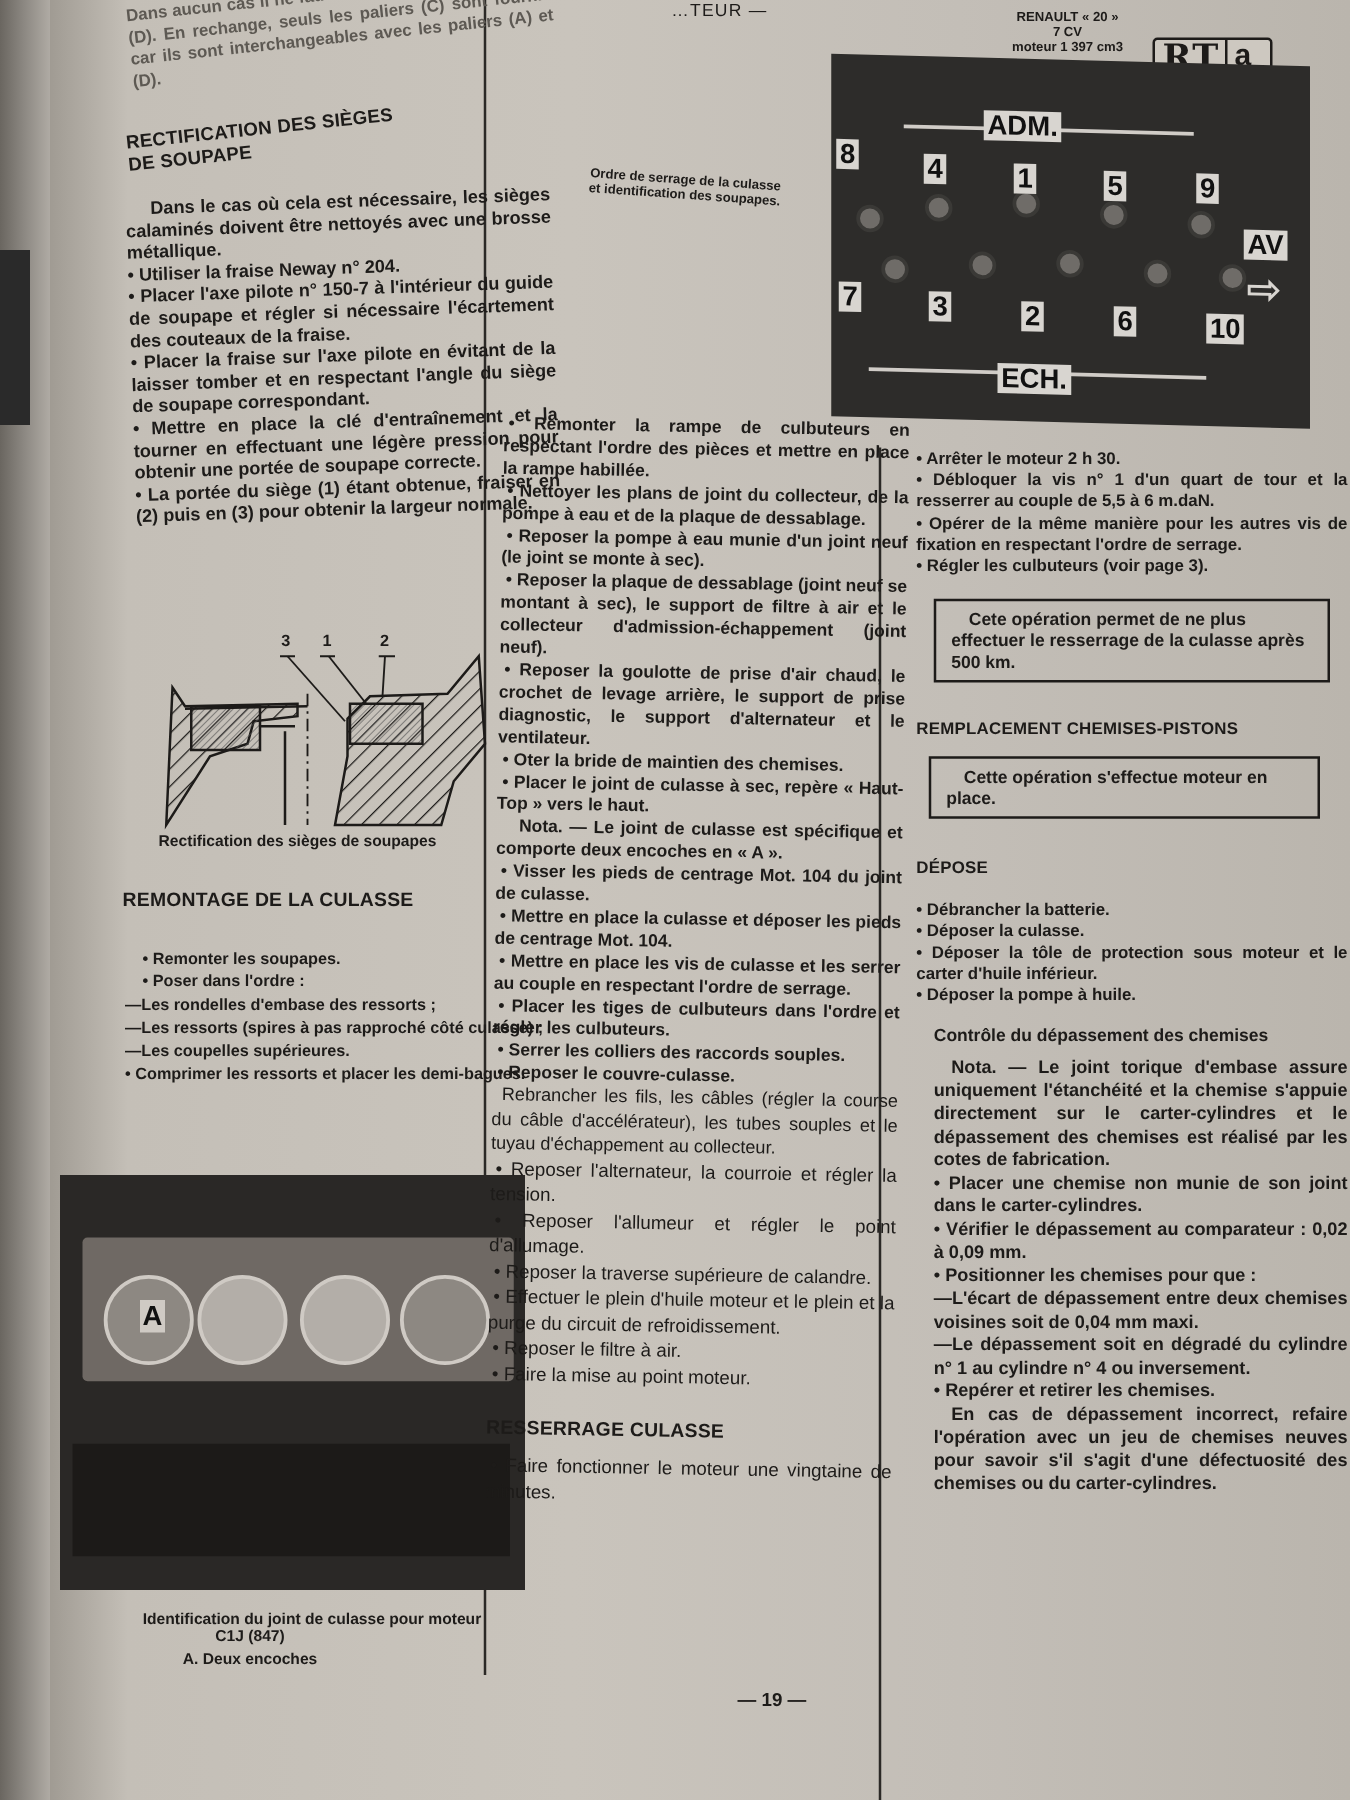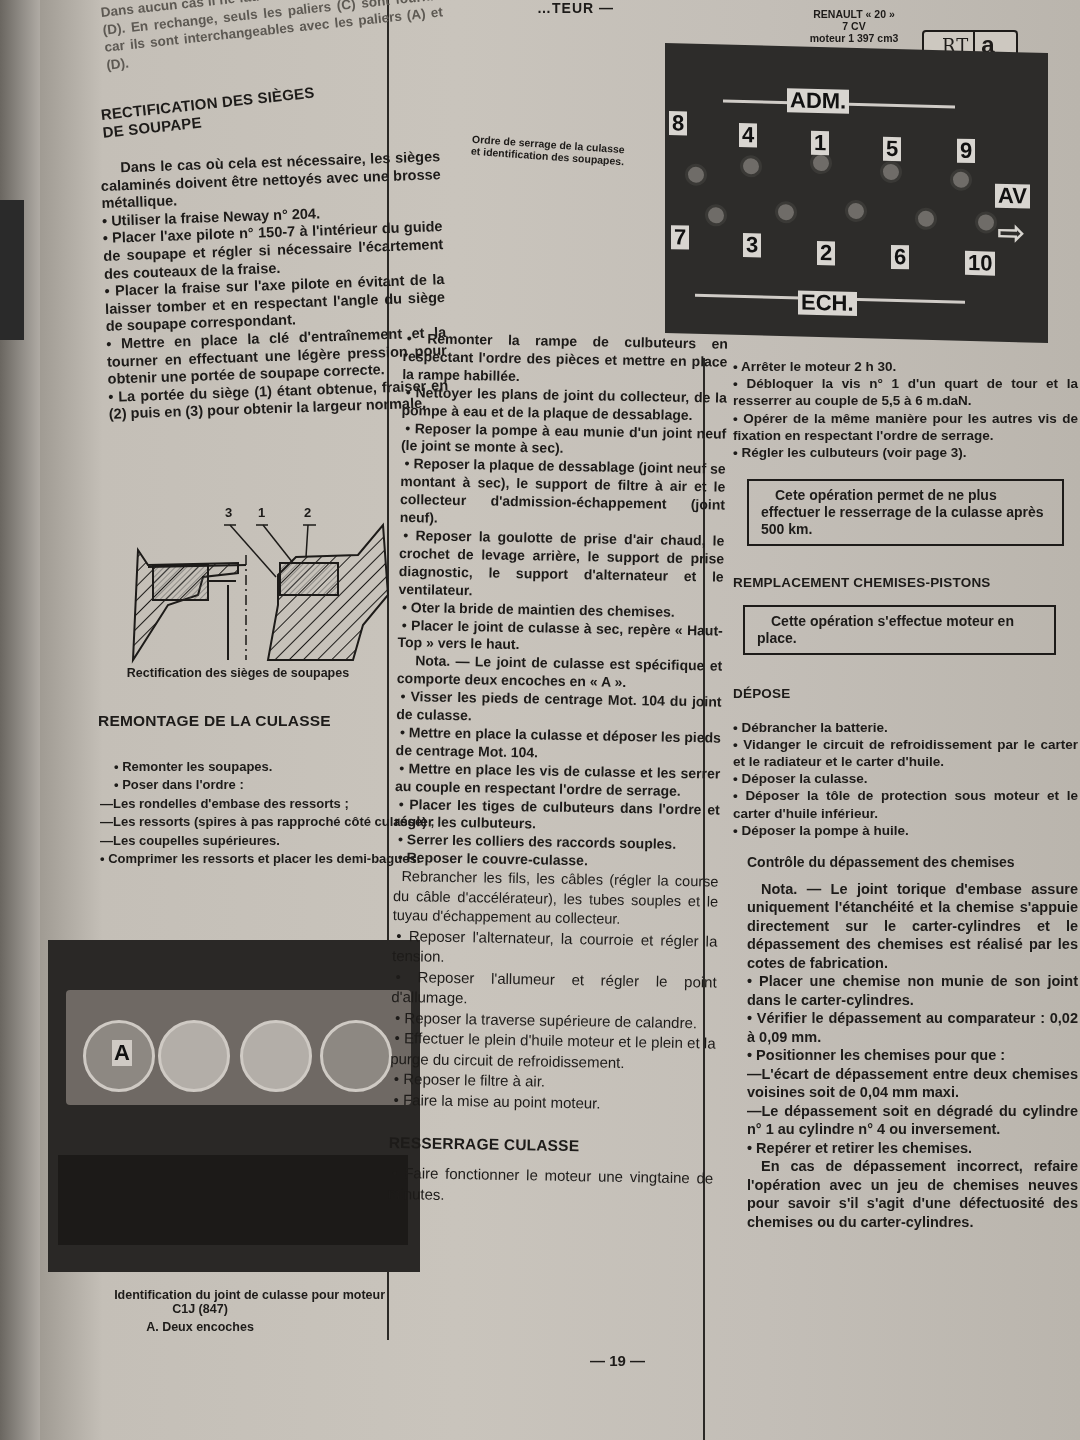--- a/index.html
+++ b/index.html
@@ -35,31 +35,31 @@
   .dash::before { content: "\2014 "; }
   .h-section { font-size: 15px; font-weight: bold; letter-spacing: 0.2px; text-transform: uppercase; }
   .h-sub { font-size: 14px; font-weight: bold; }
   .faded { color: #5d5953; }
   .caption { font-size: 12.5px; font-weight: bold; text-align: center; }
   .boxed {
     border: 2px solid #1d1b19; padding: 6px 12px; font-size: 14px; line-height: 17px;
   }
 
   
-  .running-head { position: absolute; left: 497px; top: 0px; font-size: 14px; font-weight: bold; letter-spacing: 1px; }
+  .running-head { position: absolute; left: 497px; top: 0px; font-size: 14px; font-weight: normal; letter-spacing: 1px; }
   .vehicle-id {
     position: absolute; left: 754px; top: 8px; width: 120px; font-size: 10.5px; line-height: 12px;
     font-weight: bold; text-align: center;
   }
   .rta-logo {
     position: absolute; left: 882px; top: 30px; width: 96px; height: 30px;
     border: 2px solid #1d1b19; border-radius: 4px; display: flex; align-items: center;
     background: #cdc8c0;
   }
-  .rta-logo .rt { font-family: "DejaVu Serif", serif; font-size: 18px; font-weight: normal; padding: 0 4px 0 6px; letter-spacing: 1px; margin-left: 12px; }
+  .rta-logo .rt { font-family: "DejaVu Serif", serif; font-size: 28px; font-weight: bold; padding: 0 4px 0 6px; letter-spacing: 1px; }
   .rta-logo .a { border-left: 2px solid #1d1b19; font-size: 24px; font-weight: bold; padding: 0 6px; height: 100%; display:flex; align-items:center; }
 
   
   .fig-tightening {
     position: absolute; left: 625px; top: 48px; width: 383px; height: 290px;
     background: #2d2c2a; overflow: hidden; transform: skewY(1.5deg);
   }
   .fig-tightening .label {
     position: absolute; background: #d8d5d0; color: #111; font-weight: bold; font-size: 22px;
     padding: 0 3px; line-height: 24px;
@@ -265,21 +265,20 @@
     <p class="bullet">Régler les culbuteurs (voir page 3).</p>
 
     <div class="boxed" style="margin:18px 14px 0 14px; text-indent:14px;">Cete opération permet de ne plus effectuer le resserrage de la culasse après 500 km.</div>
 
     <div class="h-section" style="margin-top:28px; font-size:13.5px;">REMPLACEMENT CHEMISES-PISTONS</div>
     <div class="boxed" style="margin:14px 22px 0 10px; text-indent:14px;">Cette opération s'effectue moteur en place.</div>
 
     <div class="h-section" style="margin-top:30px; font-size:13.5px;">DÉPOSE</div>
     <div style="margin-top:16px;">
       <p class="bullet">Débrancher la batterie.</p>
-      <p class="bullet">Vidanger le circuit de refroidissement par le carter et le radiateur et le carter d'huile.</p>
       <p class="bullet">Déposer la culasse.</p>
       <p class="bullet">Déposer la tôle de protection sous moteur et le carter d'huile inférieur.</p>
       <p class="bullet">Déposer la pompe à huile.</p>
     </div>
 
     <div style="margin-top:14px; padding-left:14px; font-size:14.5px; line-height:18.5px;">
       <div class="h-sub">Contrôle du dépassement des chemises</div>
       <p style="text-indent:14px; margin-top:8px;">
         <span>Nota. —</span>
         <span>Le joint torique d'embase assure uniquement l'étanchéité et la chemise s'appuie directement sur le carter-cylindres et le dépassement des chemises est réalisé par les cotes de fabrication.</span>

